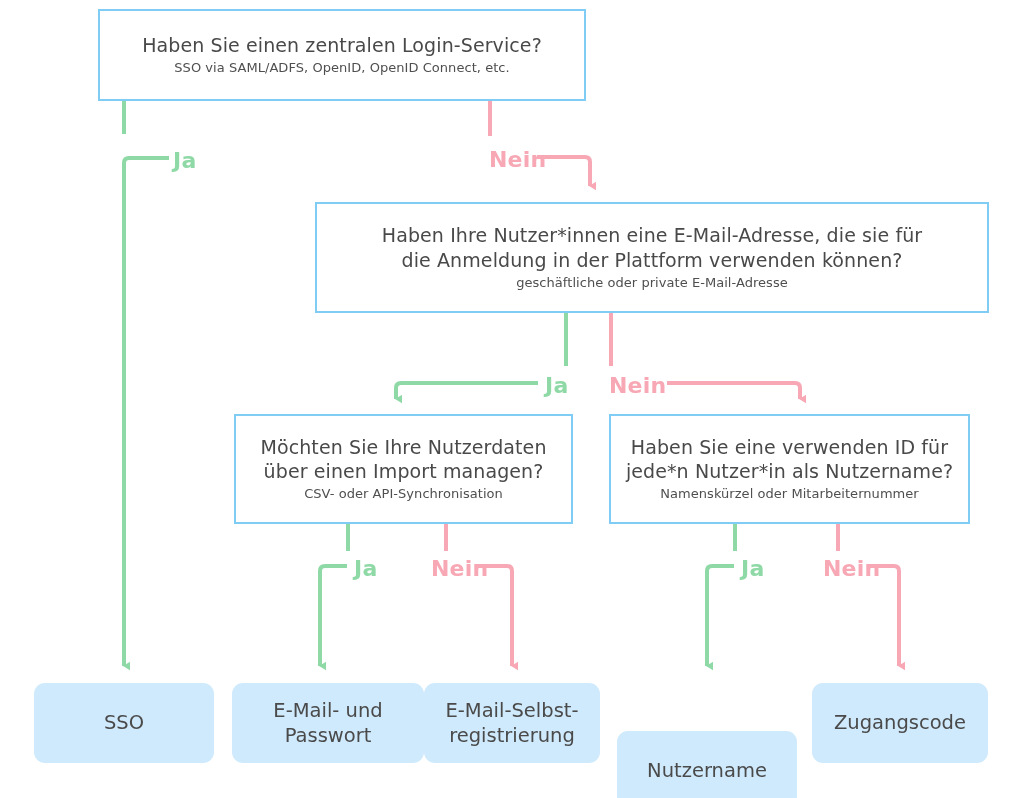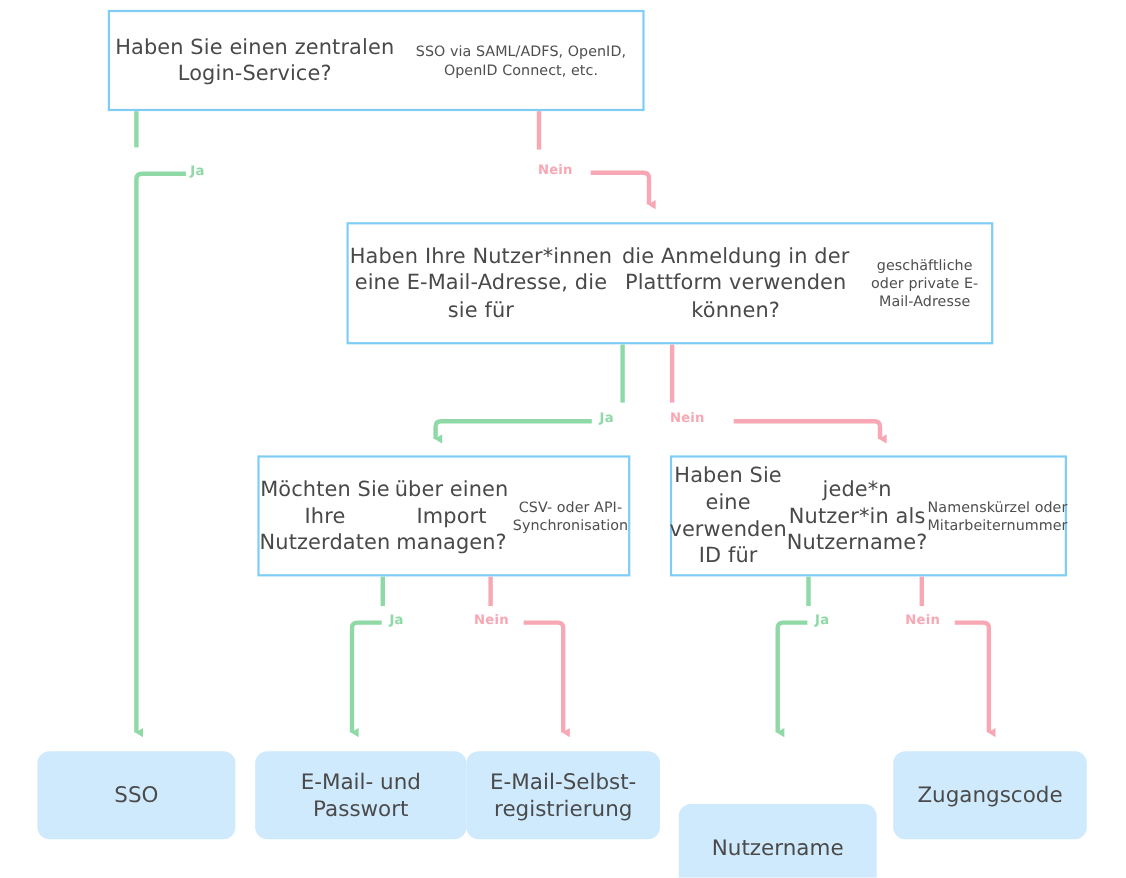--- a/index.html
+++ b/index.html
@@ -22,21 +22,21 @@
     width: 1024px;
     height: 798px;
     pointer-events: none;
   }
   .qbox {
     position: absolute;
     box-sizing: border-box;
     background: #ffffff;
     border: 2px solid #7fcdf5;
     display: flex;
-    flex-direction: row;
+    flex-direction: column;
     align-items: center;
     justify-content: center;
     text-align: center;
     color: #4a4a4a;
   }
   .qbox .q-main {
     font-size: 19px;
     line-height: 1.28;
     color: #494949;
     letter-spacing: 0.1px;
@@ -57,21 +57,21 @@
     align-items: center;
     justify-content: center;
     text-align: center;
     color: #4a4a4a;
     font-size: 19.5px;
     line-height: 1.3;
     padding: 4px 8px;
   }
   .elabel {
     position: absolute;
-    font-size: 12px;
+    font-size: 22px;
     font-weight: bold;
     white-space: nowrap;
     letter-spacing: 0.2px;
   }
   .elabel.yes { color: #8ed9a6; }
   .elabel.no  { color: #f7a8b4; }
 </style>
 </head>
 <body>
 
@@ -126,21 +126,21 @@
       <path d="M 838 524 L 838 551" stroke="#f7a8b4" stroke-width="4" fill="none"></path>
       <path d="M 868 566 L 894 566 Q 899 566 899 571 L 899 666" stroke="#f7a8b4" stroke-width="4" fill="none" marker-end="url(#arrow-pink)"></path>
     </g>
   </svg>
 
   <div class="qbox" style="left:98px; top:9px; width:488px; height:92px;">
     <div class="q-main">Haben Sie einen zentralen Login-Service?</div>
     <div class="q-sub">SSO via SAML/ADFS, OpenID, OpenID Connect, etc.</div>
   </div>
 
-  <div class="qbox" style="left:315px; top:202px; width:588px; height:111px;">
+  <div class="qbox" style="left:315px; top:202px; width:674px; height:111px;">
     <div class="q-main">Haben Ihre Nutzer*innen eine E-Mail-Adresse, die sie für</div>
     <div class="q-main">die Anmeldung in der Plattform verwenden können?</div>
     <div class="q-sub">geschäftliche oder private E-Mail-Adresse</div>
   </div>
 
   <div class="qbox" style="left:234px; top:414px; width:339px; height:110px;">
     <div class="q-main">Möchten Sie Ihre Nutzerdaten</div>
     <div class="q-main">über einen Import managen?</div>
     <div class="q-sub">CSV- oder API-Synchronisation</div>
   </div>

